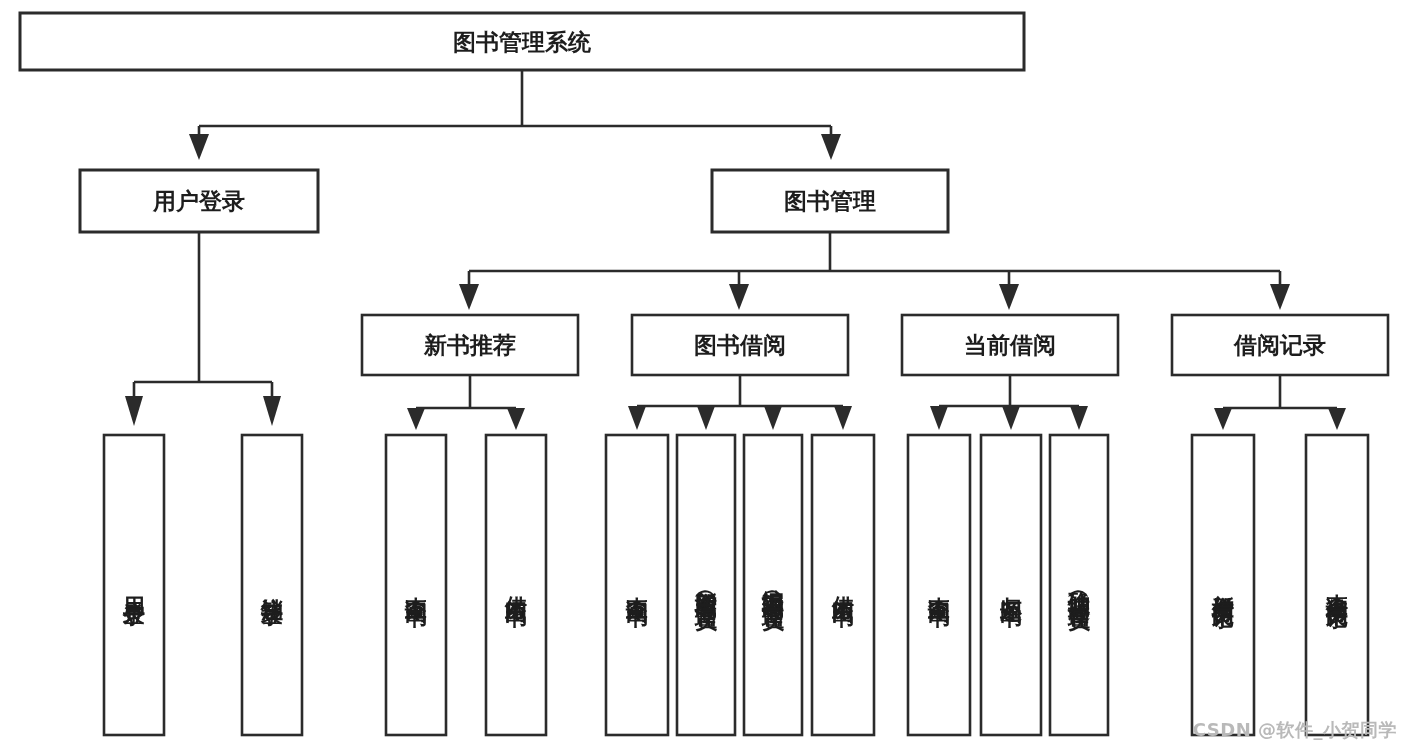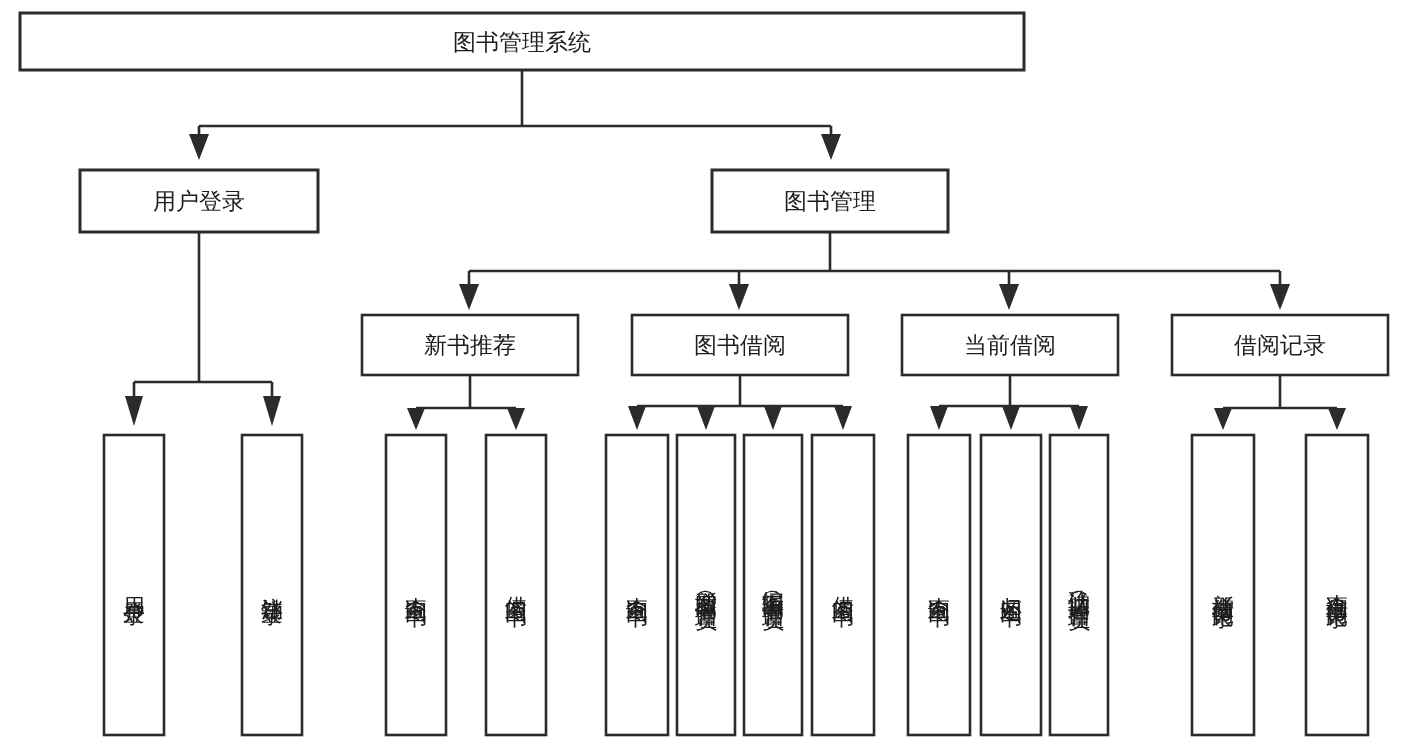--- a/index.html
+++ b/index.html
@@ -11,20 +11,21 @@
     width: 1405px;
     height: 747px;
     font-family: "DejaVu Sans", "Liberation Sans", sans-serif;
     overflow: hidden;
     position: relative;
   }
   #diagram-root {
     position: relative;
     width: 1405px;
     height: 747px;
+    font-weight: bold;
   }
   svg.flow {
     position: absolute;
     left: 0;
     top: 0;
     width: 1405px;
     height: 747px;
     display: block;
   }
   .node-box {
@@ -185,13 +186,14 @@
   <div class="node-label-v" style="left:744px; top:435px; width:58px; height:300px;">编辑图书（管理员）</div>
   <div class="node-label-v" style="left:812px; top:435px; width:62px; height:300px;">借阅图书</div>
 
   <div class="node-label-v" style="left:908px; top:435px; width:62px; height:300px;">查询图书</div>
   <div class="node-label-v" style="left:981px; top:435px; width:60px; height:300px;">归还图书</div>
   <div class="node-label-v" style="left:1050px; top:435px; width:58px; height:300px;">确认归还（管理员）</div>
 
   <div class="node-label-v" style="left:1192px; top:435px; width:62px; height:300px;">新增借阅记录</div>
   <div class="node-label-v" style="left:1306px; top:435px; width:62px; height:300px;">查询借阅记录</div>
 
+  <div class="watermark">CSDN @软件_小贺同学</div>
 </div>
 
 </body></html>

